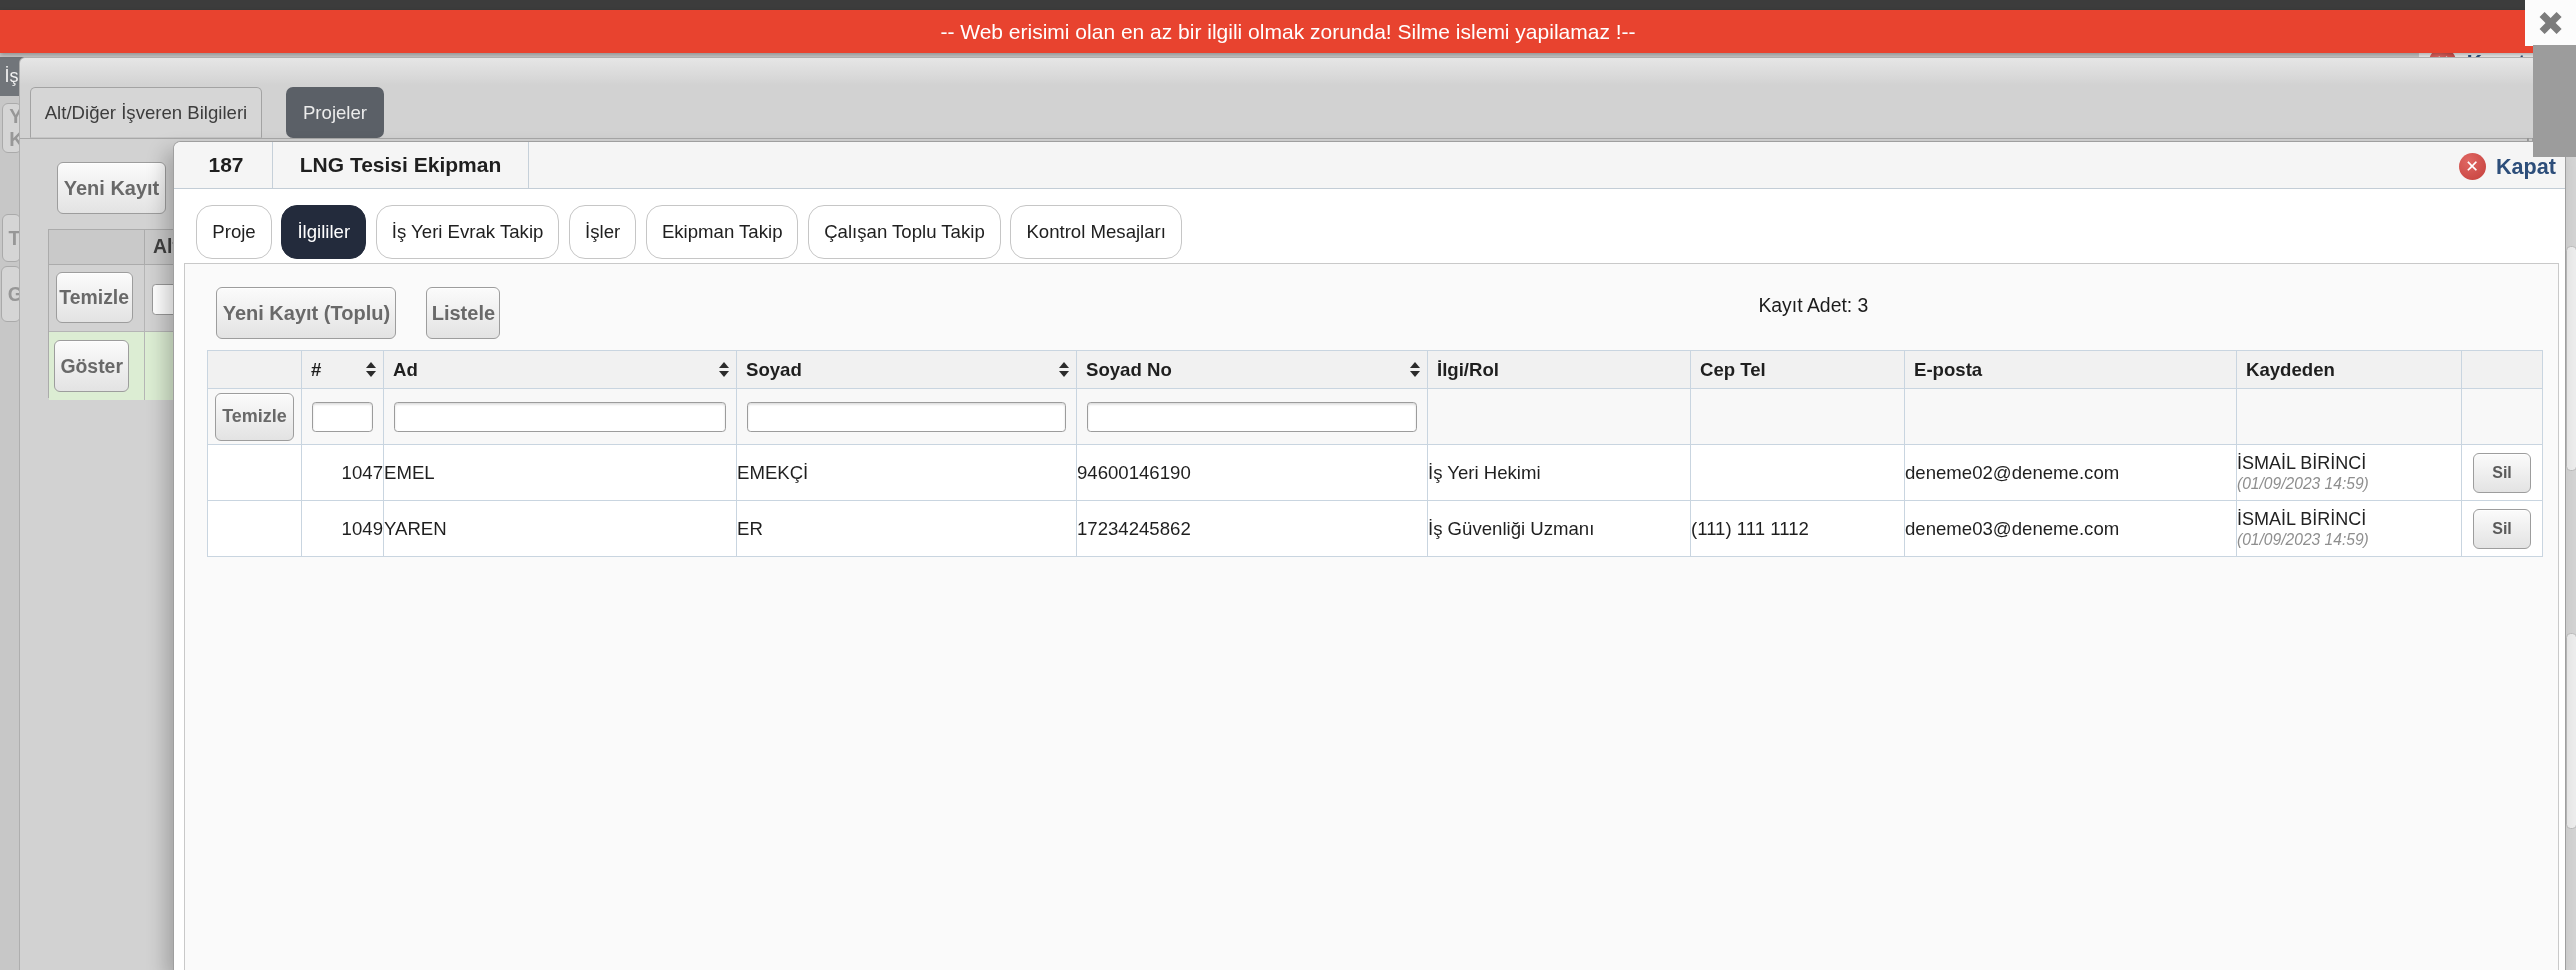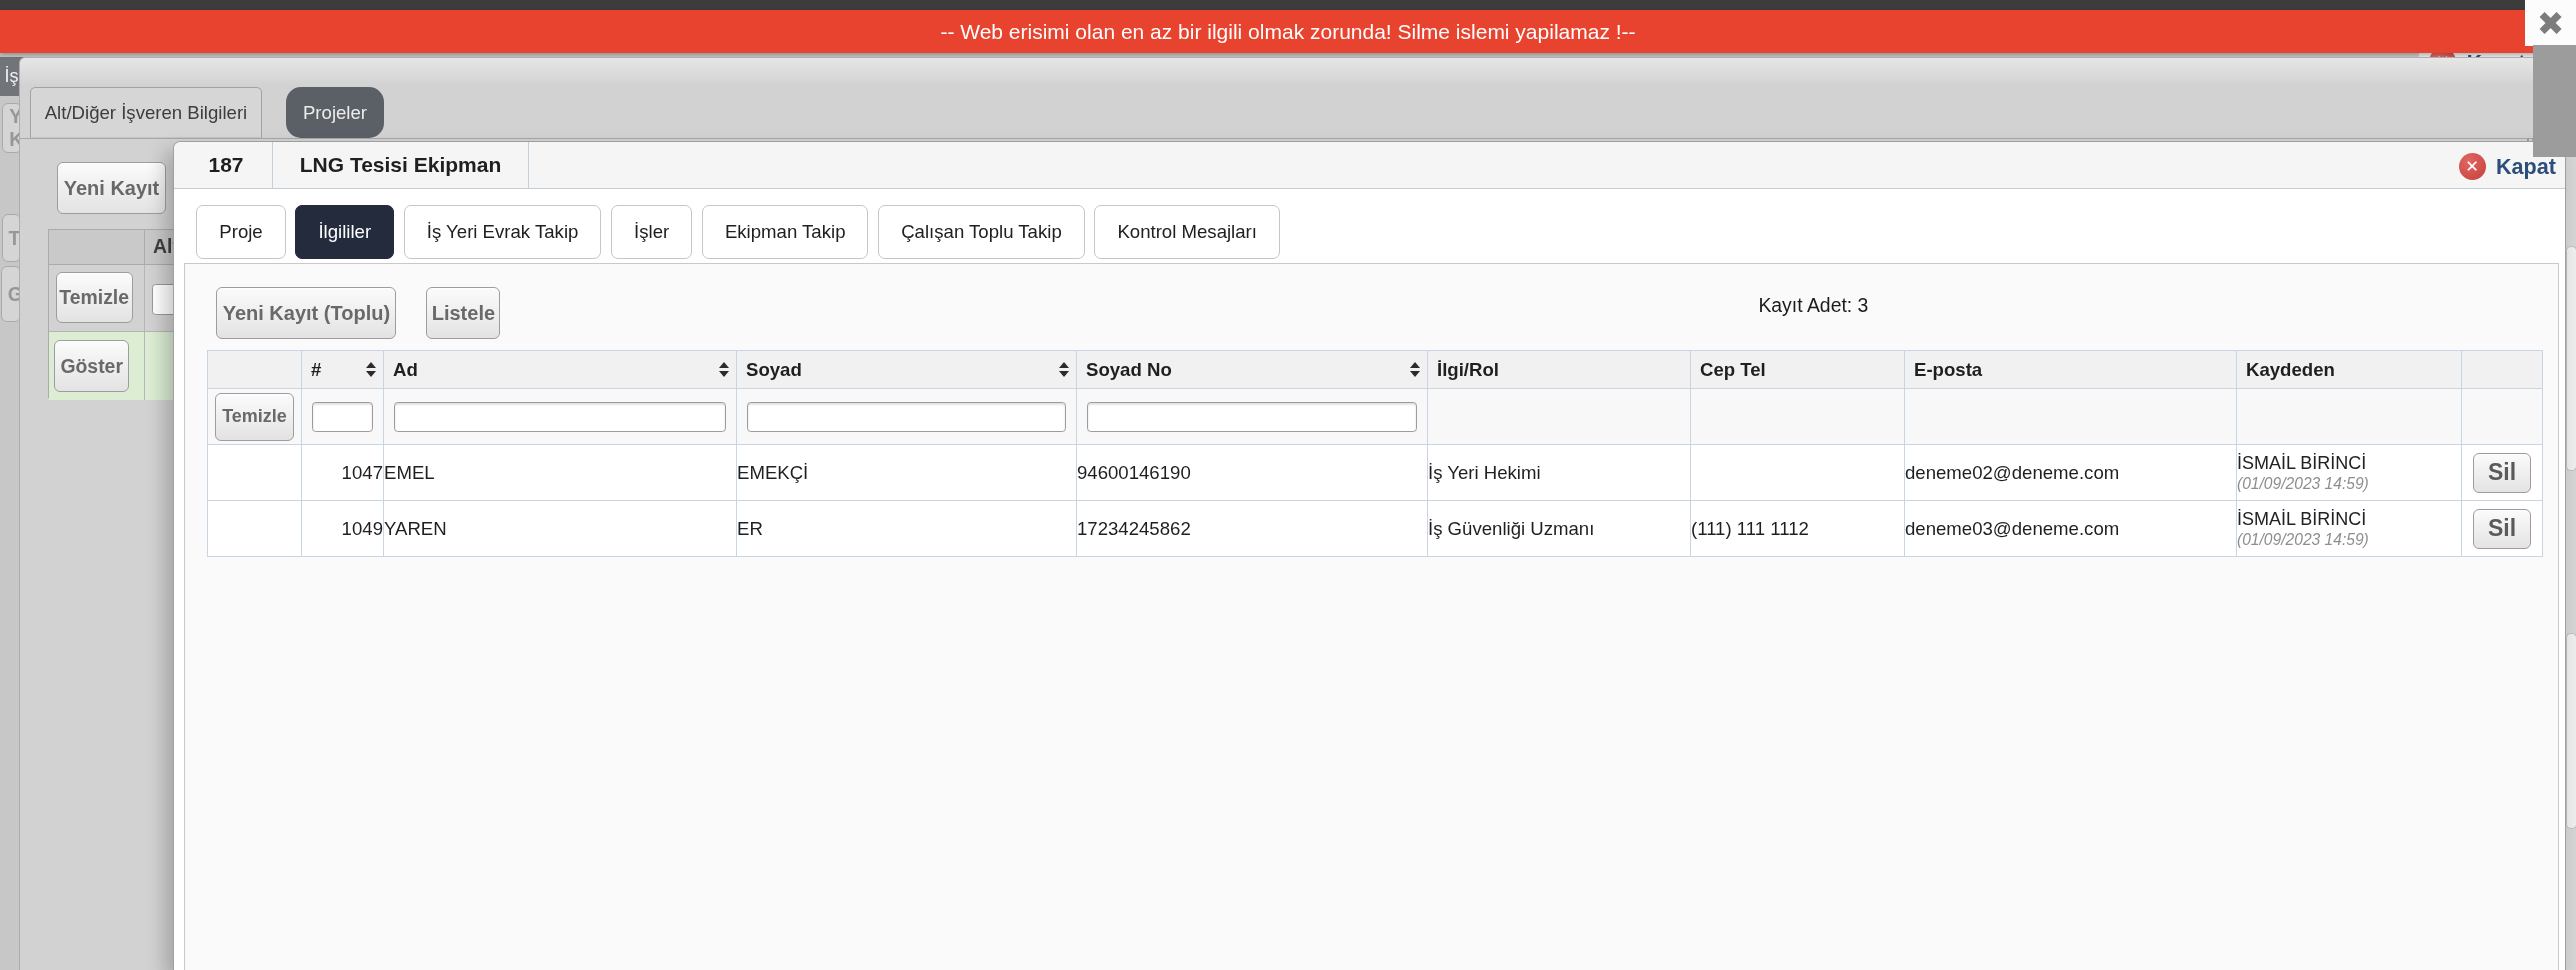--- a/index.html
+++ b/index.html
@@ -43,21 +43,21 @@
 
   
   #mid-window{left:19.4px;top:57px;width:2544px;height:914px;z-index:10;
               background:linear-gradient(#e6e6e6,#d7d7d7 21px,#d2d2d2 27px);
               border:0.7px solid #aeaeae;border-radius:6px 6px 0 0;box-sizing:border-box;}
   #mw-tabline{left:20px;top:138px;width:2542px;height:0;border-top:0.7px solid #a8a8a8;z-index:10;}
   #mw-tab-alt{left:30px;top:87px;width:232px;height:51px;z-index:11;background:#d6d6d6;
               border:0.7px solid #a3a3a3;border-bottom-color:#c5c5c5;border-radius:5.2px 5.2px 0 0;
               color:#3d3d3d;font-size:18.6px;cursor:pointer;box-sizing:border-box;}
   #mw-tab-projeler{left:286px;top:87px;width:98px;height:51px;z-index:11;background:#5b6067;
-              border-radius:15px;color:#ececec;font-size:18.6px;cursor:pointer;}
+              border-radius:7px;color:#ececec;font-size:18.6px;cursor:pointer;}
   #mw-yeni-kayit{left:57px;top:162px;width:109px;height:52px;z-index:11;font-size:20px;}
   #mini-table{left:48px;top:229px;width:131px;height:169px;z-index:11;border:0.7px solid #ababab;box-sizing:border-box;}
   .mt-head{position:relative;height:34px;background:#c9c9c9;border-bottom:0.7px solid #ababab;}
   .mt-head .mt-div{position:absolute;left:95px;top:0;width:0;height:100%;border-left:0.7px solid #ababab;}
   .mt-head .mt-alt{position:absolute;left:104px;top:5.2px;font-weight:bold;font-size:19.4px;color:#3f3f3f;}
   .mt-row1{position:relative;height:66px;border-bottom:0.7px solid #b5b5b5;}
   .mt-row1 .mt-div,.mt-row2 .mt-div{position:absolute;left:95px;top:0;width:0;height:100%;border-left:0.7px solid #b5b5b5;}
   #mt-temizle{position:absolute;left:6.7px;top:7.4px;width:77px;height:51px;font-size:19.4px;}
   #mt-input{position:absolute;left:103px;top:18.6px;width:30px;height:27px;border:1.5px solid #999;border-radius:3.7px;background:#fff;}
   .mt-row2{position:relative;height:68px;background:#dcedd3;}
@@ -70,22 +70,22 @@
   #mh{position:absolute;left:0;top:0;width:100%;height:46px;background:#f5f5f5;
       border-bottom:0.7px solid #c3cdd6;border-radius:7.4px 7.4px 0 0;}
   #mh-id{position:absolute;left:6px;top:0;width:93px;height:46px;font-weight:bold;font-size:21px;color:#1f1f1f;
          border-right:0.7px solid #c6d0d9;box-sizing:border-box;}
   #mh-title{position:absolute;left:99px;top:0;width:256px;height:46px;font-weight:bold;font-size:21px;color:#1f1f1f;
          border-right:0.7px solid #c6d0d9;box-sizing:border-box;}
   #mh-kapat{position:absolute;right:9px;top:9px;height:31px;display:flex;align-items:center;gap:10.4px;cursor:pointer;}
   #mh-kapat .kapat-label{color:#2d4e7a;font-weight:bold;font-size:21.6px;}
 
   #mtabs{position:absolute;left:22.3px;top:63px;display:flex;gap:9.7px;z-index:2;}
-  .mtab{height:54px;padding:0 22px;display:flex;align-items:center;justify-content:center;
-        background:#fff;border:0.7px solid #c6c6c6;border-radius:7px;font-size:18.6px;color:#202020;cursor:pointer;box-sizing:border-box;}
+  .mtab{height:54px;padding:0 15px;display:flex;align-items:center;justify-content:center;
+        background:#fff;border:0.7px solid #c6c6c6;border-radius:16px;font-size:18.6px;color:#202020;cursor:pointer;box-sizing:border-box;}
   .mtab.active{background:#232b3c;border-color:#232b3c;color:#fff;}
 
   #mpanel{position:absolute;left:10.4px;top:121px;width:2375px;height:708px;background:#fafafa;
           border:0.7px solid #c9c9c9;border-bottom:none;box-sizing:border-box;}
   #btn-ykt{position:absolute;left:31px;top:23px;width:180px;height:52px;font-size:20px;}
   #btn-listele{position:absolute;left:241px;top:23px;width:74px;height:52px;font-size:20px;text-align:right;}
   #kayit-adet{position:absolute;left:1415px;top:30px;width:426px;text-align:center;font-size:19.4px;color:#1c1c1c;}
 
   
   #tbl{position:absolute;left:21.6px;top:86px;width:2335px;border-collapse:collapse;table-layout:fixed;background:#fff;}
@@ -104,21 +104,21 @@
   #flt-temizle{width:79px;height:48px;margin:0 auto;font-size:18px;}
   tr.data{height:56px;}
   tr.data td{font-size:18.6px;color:#1f1f1f;background:#fff;}
   td.c-right{text-align:right;padding-right:10.4px;}
   td.c-left{padding-left:9px;}
   tr.hl td{background:#e7f6e2;}
   tr.hl td.sil-cell{background:#fff;}
   .kd{padding-left:7.4px;line-height:1.25;}
   .kd-name{font-size:18px;color:#222;}
   .kd-date{font-size:15.6px;color:#8e8e8e;font-style:italic;}
-  .btn-sil{width:58px;height:40px;margin:0 auto;font-size:23px;color:#5a5a5a;}
+  .btn-sil{width:58px;height:40px;margin:0 auto;font-size:16px;color:#5a5a5a;}
 </style>
 </head>
 <body>
 
 <div class="screen">
 
   <div class="abs" id="topbar"></div>
   <div class="abs" id="banner">
     <span>-- Web erisimi olan en az bir ilgili olmak zorunda! Silme islemi yapilamaz !--</span>
   </div>

